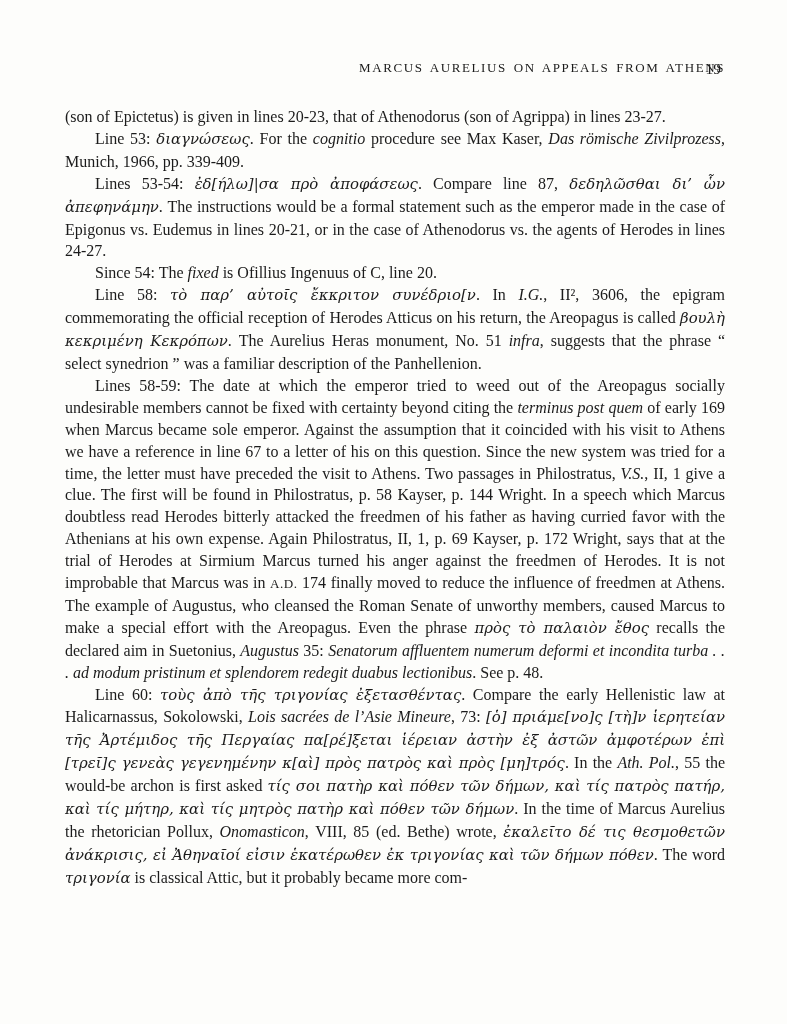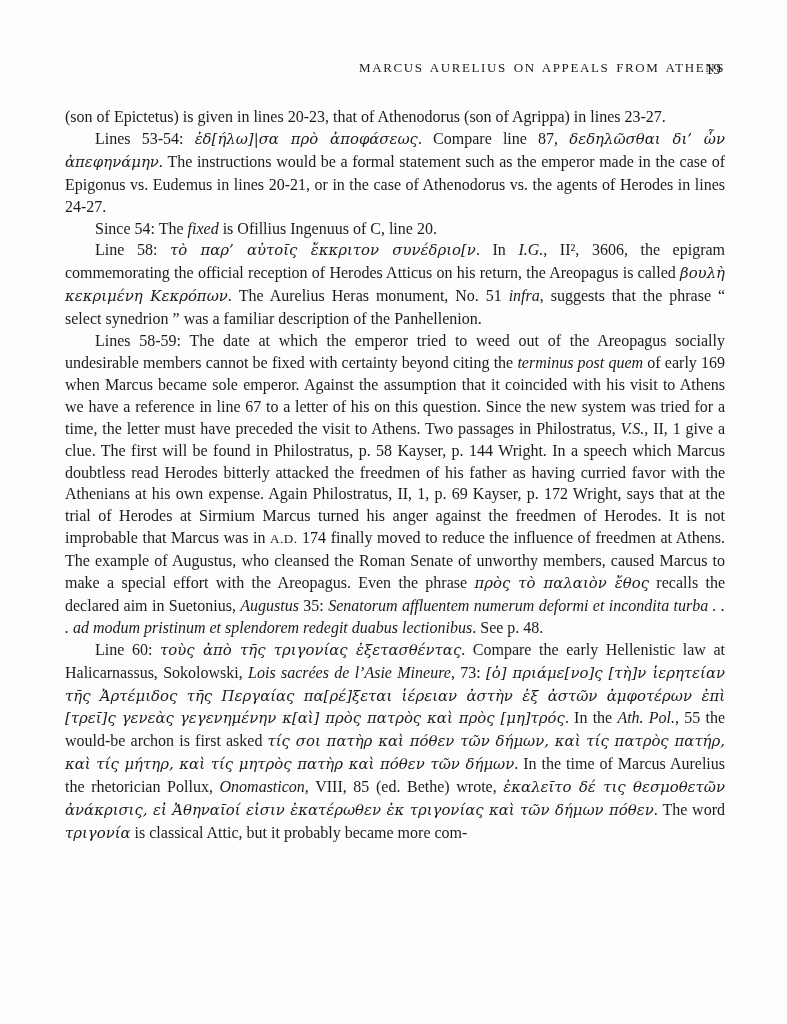--- a/index.html
+++ b/index.html
@@ -60,20 +60,21 @@
 
   <div class="header">
     <span class="title">MARCUS AURELIUS ON APPEALS FROM ATHENS</span>
     <span class="pagenum">19</span>
   </div>
 
   <div class="body">
 
     <p class="para noindent"><span class="r">(son of Epictetus) is given in lines 20-23, that of Athenodorus (son of Agrippa) in lines 23-27.</span></p>
 
+    <p class="para"><span class="r">Line 53: </span><span class="r g">διαγνώσεως</span><span class="r">. For the </span><span class="r i">cognitio</span><span class="r"> procedure see Max Kaser, </span><span class="r i">Das römische Zivilprozess</span><span class="r">, Munich, 1966, pp. 339-409.</span></p>
 
     <p class="para"><span class="r">Lines 53-54: </span><span class="r g">ἐδ[ήλω]|σα πρὸ ἀποφάσεως</span><span class="r">.  Compare line 87, </span><span class="r g">δεδηλῶσθαι δι’ ὧν ἀπεφηνάμην</span><span class="r">.  The instructions would be a formal statement such as the emperor made in the case of Epigonus vs. Eudemus in lines 20-21, or in the case of Athenodorus vs. the agents of Herodes in lines 24-27.</span></p>
 
     <p class="para"><span class="r">Since 54:  The </span><span class="r i">fixed</span><span class="r"> is Ofillius Ingenuus of C, line 20.</span></p>
 
     <p class="para"><span class="r">Line 58: </span><span class="r g">τὸ παρ’ αὐτοῖς ἔκκριτον συνέδριο[ν</span><span class="r">.  In </span><span class="r i">I.G.</span><span class="r">, II², 3606, the epigram commemorating the official reception of Herodes Atticus on his return, the Areopagus is called </span><span class="r g">βουλὴ κεκριμένη Κεκρόπων</span><span class="r">.  The Aurelius Heras monument, No. </span><span class="r b">51</span><span class="r"> </span><span class="r i">infra</span><span class="r">, suggests that the phrase “ select synedrion ” was a familiar description of the Panhellenion.</span></p>
 
     <p class="para"><span class="r">Lines 58-59:  The date at which the emperor tried to weed out of the Areopagus socially undesirable members cannot be fixed with certainty beyond citing the </span><span class="r i">terminus post quem</span><span class="r"> of early 169 when Marcus became sole emperor.  Against the assumption that it coincided with his visit to Athens we have a reference in line 67 to a letter of his on this question.  Since the new system was tried for a time, the letter must have preceded the visit to Athens.  Two passages in Philostratus, </span><span class="r i">V.S.</span><span class="r">, II, 1 give a clue.  The first will be found in Philostratus, p. 58 Kayser, p. 144 Wright.  In a speech which Marcus doubtless read Herodes bitterly attacked the freedmen of his father as having curried favor with the Athenians at his own expense.  Again Philostratus, II, 1, p. 69 Kayser, p. 172 Wright, says that at the trial of Herodes at Sirmium Marcus turned his anger against the freedmen of Herodes.  It is not improbable that Marcus was in </span><span class="r sc">A.D.</span><span class="r"> 174 finally moved to reduce the influence of freedmen at Athens.  The example of Augustus, who cleansed the Roman Senate of unworthy members, caused Marcus to make a special effort with the Areopagus.  Even the phrase </span><span class="r g">πρὸς τὸ παλαιὸν ἔθος</span><span class="r"> recalls the declared aim in Suetonius, </span><span class="r i">Augustus</span><span class="r"> 35: </span><span class="r i">Senatorum affluentem numerum deformi et incondita turba . . . ad modum pristinum et splendorem redegit duabus lectionibus</span><span class="r">.  See p. 48.</span></p>
 
     <p class="para"><span class="r">Line 60: </span><span class="r g">τοὺς ἀπὸ τῆς τριγονίας ἐξετασθέντας</span><span class="r">.  Compare the early Hellenistic law at Halicarnassus, Sokolowski, </span><span class="r i">Lois sacrées de l’Asie Mineure</span><span class="r">, 73: </span><span class="r g">[ὁ] πριάμε[νο]ς [τὴ]ν ἱερητείαν τῆς Ἀρτέμιδος τῆς Περγαίας πα[ρέ]ξεται ἱέρειαν ἀστὴν ἐξ ἀστῶν ἀμφοτέρων ἐπὶ [τρεῖ]ς γενεὰς γεγενημένην κ[αὶ] πρὸς πατρὸς καὶ πρὸς [μη]τρός</span><span class="r">.  In the </span><span class="r i">Ath. Pol.</span><span class="r">, 55 the would-be archon is first asked </span><span class="r g">τίς σοι πατὴρ καὶ πόθεν τῶν δήμων, καὶ τίς πατρὸς πατήρ, καὶ τίς μήτηρ, καὶ τίς μητρὸς πατὴρ καὶ πόθεν τῶν δήμων</span><span class="r">.  In the time of Marcus Aurelius the rhetorician Pollux, </span><span class="r i">Onomasticon</span><span class="r">, VIII, 85 (ed. Bethe) wrote, </span><span class="r g">ἐκαλεῖτο δέ τις θεσμοθετῶν ἀνάκρισις, εἰ Ἀθηναῖοί εἰσιν ἑκατέρωθεν ἐκ τριγονίας καὶ τῶν δήμων πόθεν</span><span class="r">.  The word </span><span class="r g">τριγονία</span><span class="r"> is classical Attic, but it probably became more com-</span></p>

